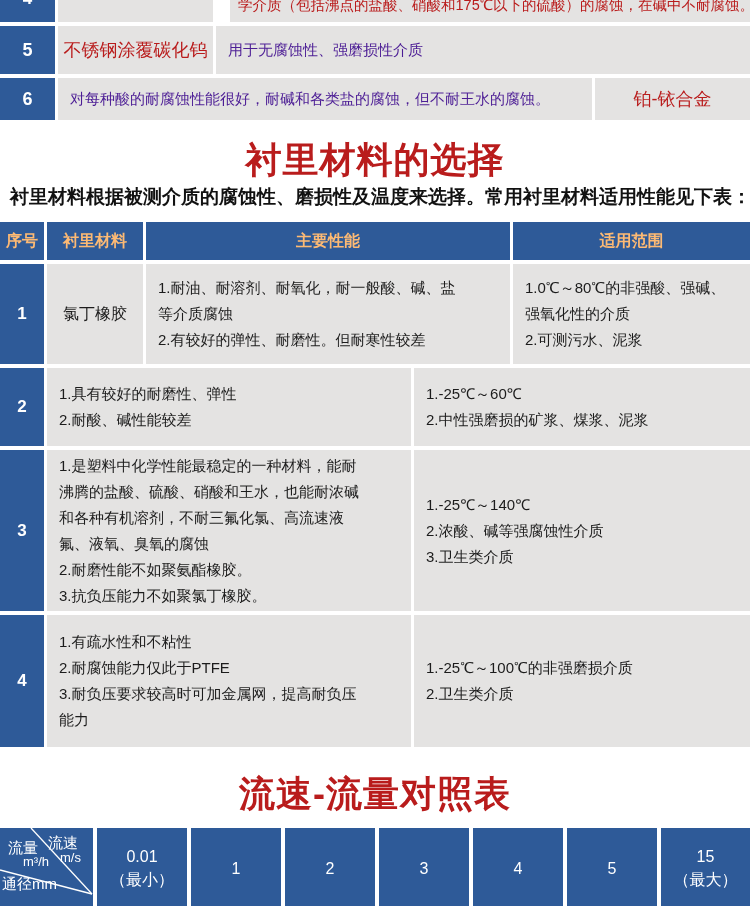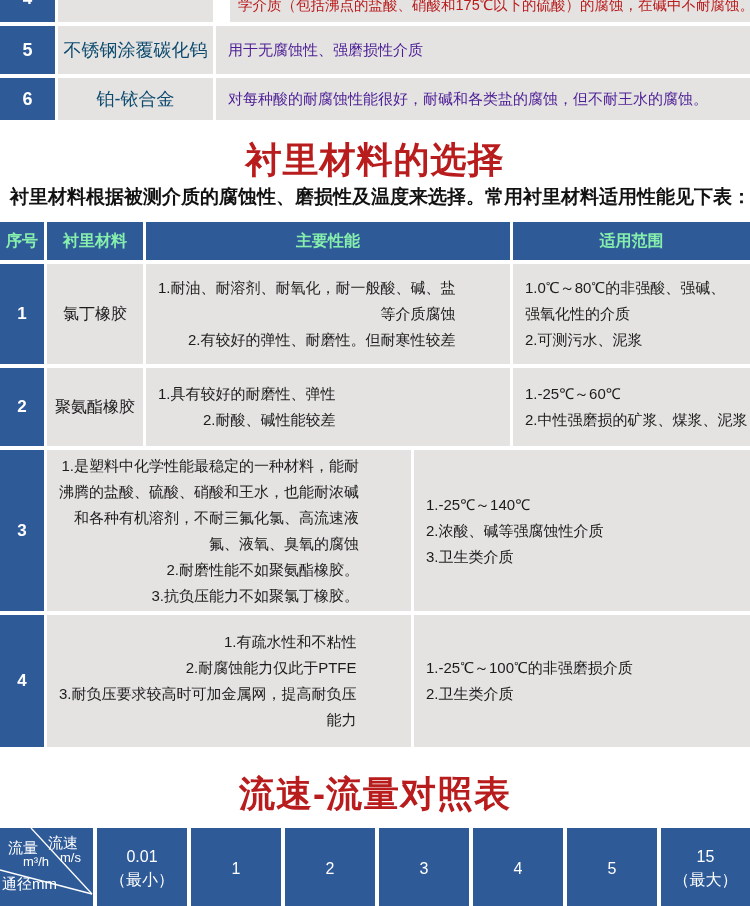--- a/index.html
+++ b/index.html
@@ -19,21 +19,21 @@
     display: flex; align-items: center; justify-content: center;
     font-weight: 600; position: relative; overflow: hidden;
   }
   .gcell { background: #e4e3e2; overflow: hidden; }
   .center { display:flex; align-items:center; justify-content:center; text-align:center; }
   .vcenter { display:flex; align-items:center; }
   .pre { white-space: pre; }
 
   
   .t-idx { width: 55px; font-size: 18px; }
-  .t-mat { width: 155px; font-size: 18px; color:#0c4a6e; }
+  .t-mat { width: 155px; font-size: 18px; color:#b91c1c; }
   .t-desc { flex: 1; font-size: 15px; padding-left: 12px; color:#4c1d95; }
   .t-desc-cut { flex:1; font-size: 14.5px; padding-left: 8px; white-space: nowrap; color:#b91c1c;margin-left:14px; }
   .t-desc-cut .inner { margin-top: -4px; }
   .num4-frag { position:absolute; top:-11px; left:0; right:0; text-align:center; font-size:17px; }
 
   
   .sec-title {
     margin-top: 20px; height: 40px; line-height: 40px;
     text-align: center; color: #b91c1c;
     font-size: 36px; font-weight: bold; letter-spacing: 1px;
@@ -41,26 +41,26 @@
   .intro {
     margin-top: 4px; height: 28px; line-height: 26px;
     padding-left: 10px; font-size: 19px; font-weight: 600; color: #111;
     white-space: nowrap;
   }
 
   
   .ltable { margin-top: 10px; }
   .l-head { display:flex; gap:3px; margin-bottom:4px; height:38px; }
   .l-head .hcell {
-    background:#2e5a98; color:#86efac; font-size:16px; font-weight:600;
+    background:#2e5a98; color:#fdba74; font-size:16px; font-weight:600;
     display:flex; align-items:center; justify-content:center;
   }
   .l-idx { width: 44px; font-size: 17px; }
   .l-mat { width: 96px; font-size: 16px; line-height: 24px; text-align:center; white-space: pre; }
-  .l-perf { width: 364px; font-size: 15px; line-height: 26px; padding-left: 12px; text-align: right; }
+  .l-perf { width: 364px; font-size: 15px; line-height: 26px; padding-left: 12px; }
   .l-scope { flex: 1; font-size: 15px; line-height: 26px; padding-left: 12px; }
 
   
   .ftable { margin-top: 13px; }
   .f-head { display:flex; gap:4px; height:80px; margin-bottom:3px; }
   .f-corner { width: 93px; background:#2e5a98; position:relative; color:#fff; }
   .f-corner .lbl { position:absolute; line-height: 1; }
   .f-col {
     width: 90px; background:#2e5a98; color:#fff;
     display:flex; align-items:center; justify-content:center;
@@ -96,22 +96,22 @@
       <div class="idx t-idx">
         <span>5</span>
       </div>
       <div class="gcell t-mat center">不锈钢涂覆碳化钨</div>
       <div class="gcell t-desc vcenter">用于无腐蚀性、强磨损性介质</div>
     </div>
     <div class="trow" style="height:42px; margin-bottom:0">
       <div class="idx t-idx">
         <span>6</span>
       </div>
+      <div class="gcell t-desc vcenter">对每种酸的耐腐蚀性能很好，耐碱和各类盐的腐蚀，但不耐王水的腐蚀。</div>
       <div class="gcell t-mat center">铂-铱合金</div>
-      <div class="gcell t-desc vcenter">对每种酸的耐腐蚀性能很好，耐碱和各类盐的腐蚀，但不耐王水的腐蚀。</div>
     </div>
   </div>
 
   <div class="sec-title">衬里材料的选择</div>
   <div class="intro">衬里材料根据被测介质的腐蚀性、磨损性及温度来选择。常用衬里材料适用性能见下表：</div>
 
   <div class="ltable">
     <div class="l-head">
       <div class="hcell l-idx">序号</div>
       <div class="hcell l-mat">衬里材料</div>
@@ -129,21 +129,20 @@
       </div>
       <div class="gcell l-scope vcenter">
         <div class="pre">1.0℃～80℃的非强酸、强碱、
 强氧化性的介质
 2.可测污水、泥浆</div>
       </div>
     </div>
 
     <div class="trow" style="height:78px">
       <div class="idx l-idx">2</div>
-      <div class="gcell l-mat center">聚氨酯橡胶</div>
       <div class="gcell l-perf vcenter">
         <div class="pre">1.具有较好的耐磨性、弹性
 2.耐酸、碱性能较差</div>
       </div>
       <div class="gcell l-scope vcenter">
         <div class="pre">1.-25℃～60℃
 2.中性强磨损的矿浆、煤浆、泥浆</div>
       </div>
     </div>
 

